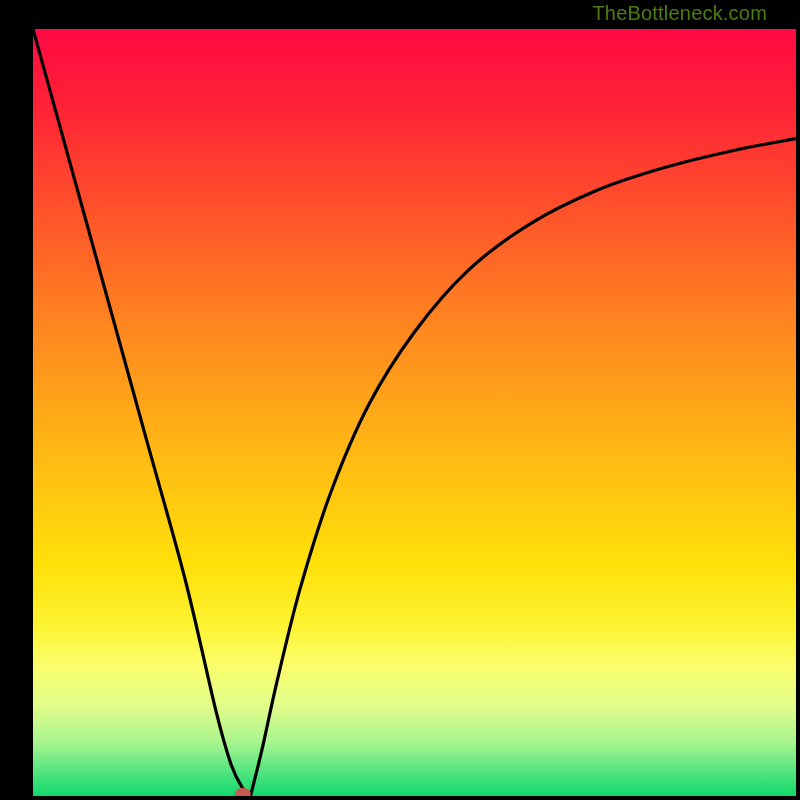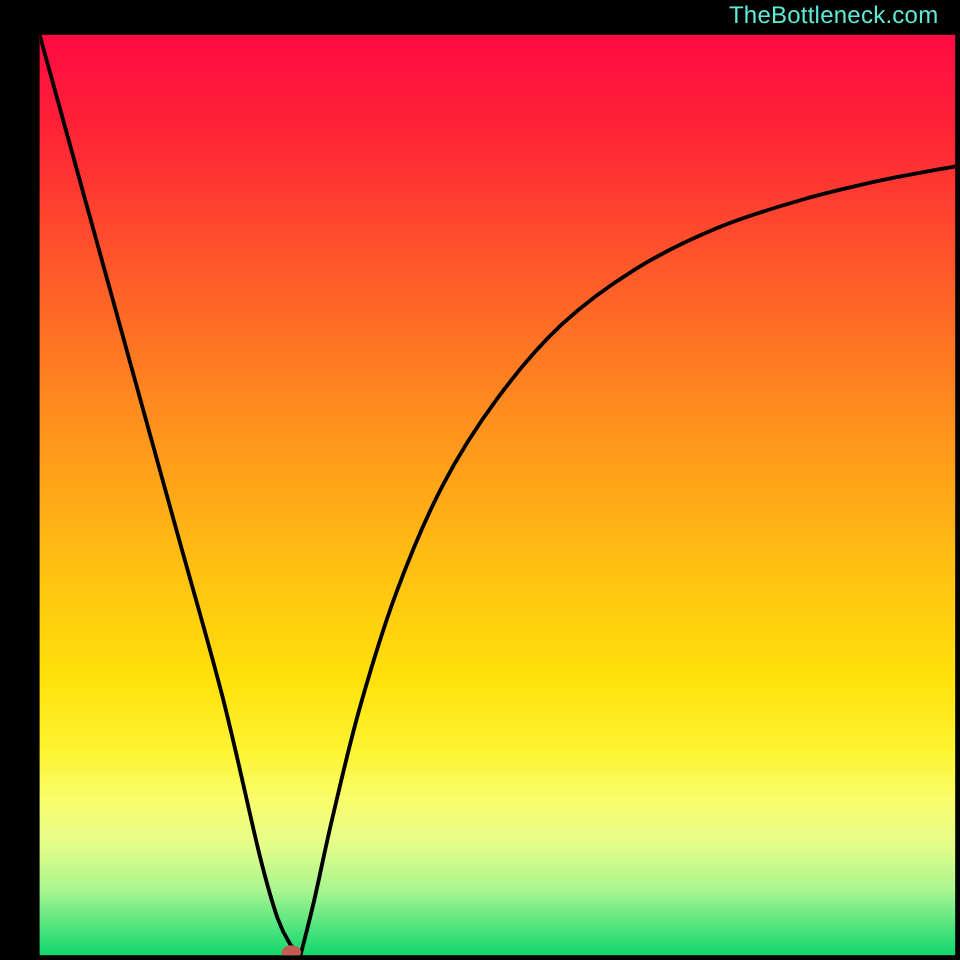--- a/index.html
+++ b/index.html
@@ -13,22 +13,22 @@
   }
   .frame {
     position: relative;
     width: 800px;
     height: 800px;
     background: #000;
   }
   .attribution {
     position: absolute;
     top: 2px;
-    right: 18px;
-    color: #5eead4;
+    right: 33px;
+    color: #4d7c0f;
     font-size: 20px;
     font-weight: 400;
     letter-spacing: 0.2px;
     text-align: center;
   }
   svg {
     position: absolute;
     top: 0;
     left: 0;
   }

